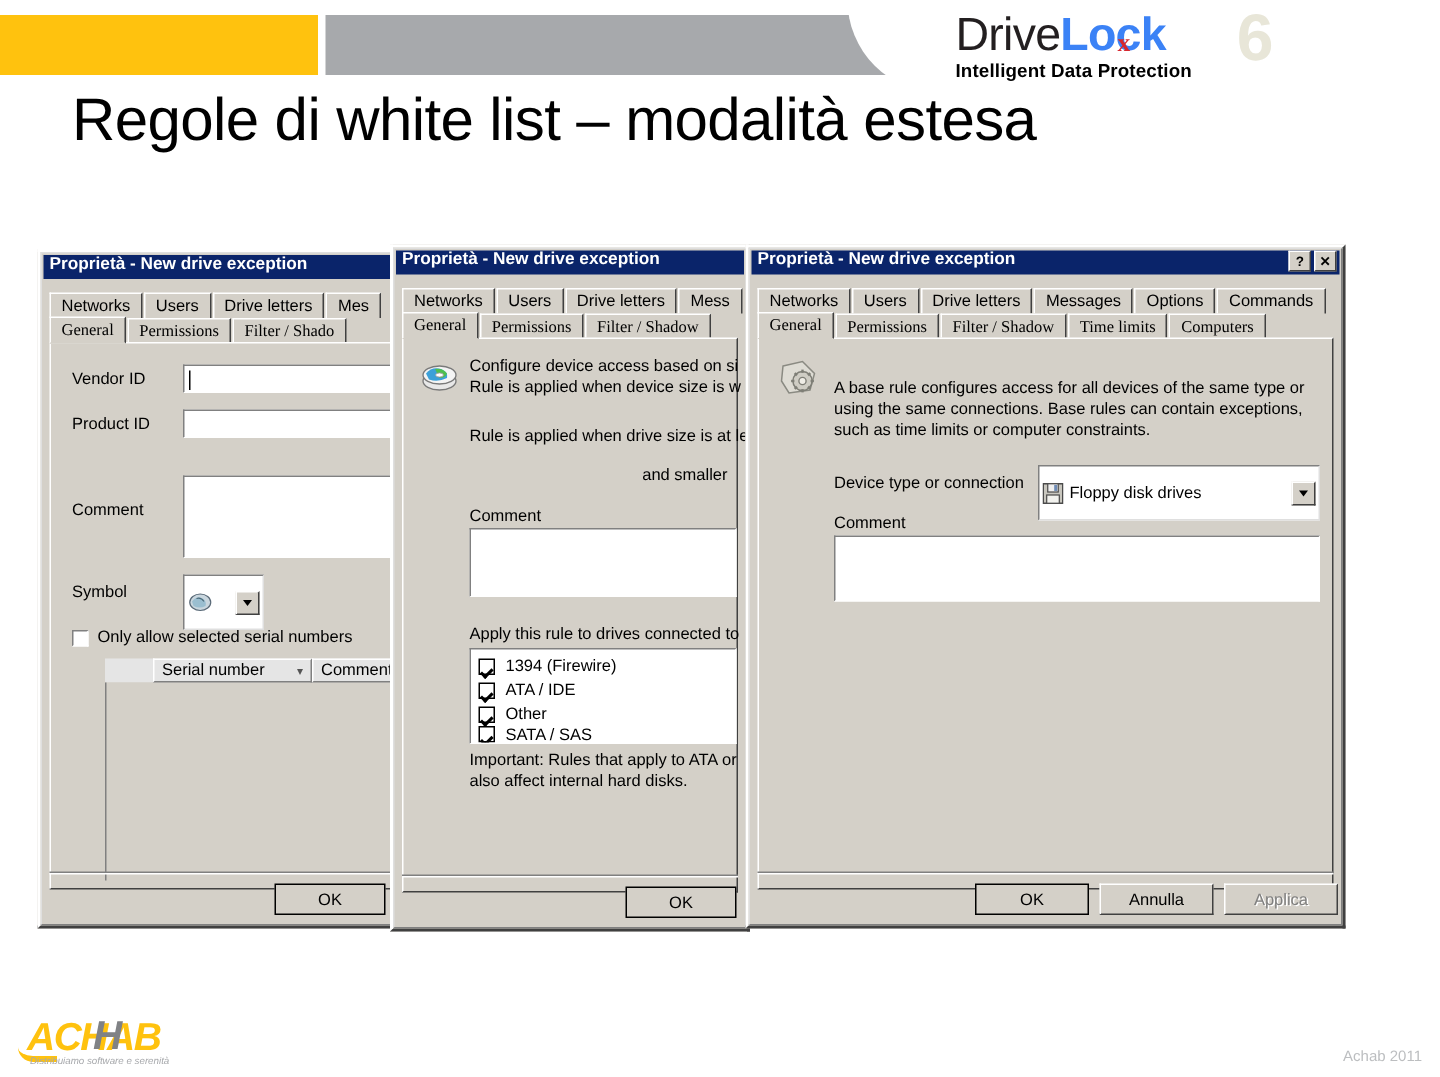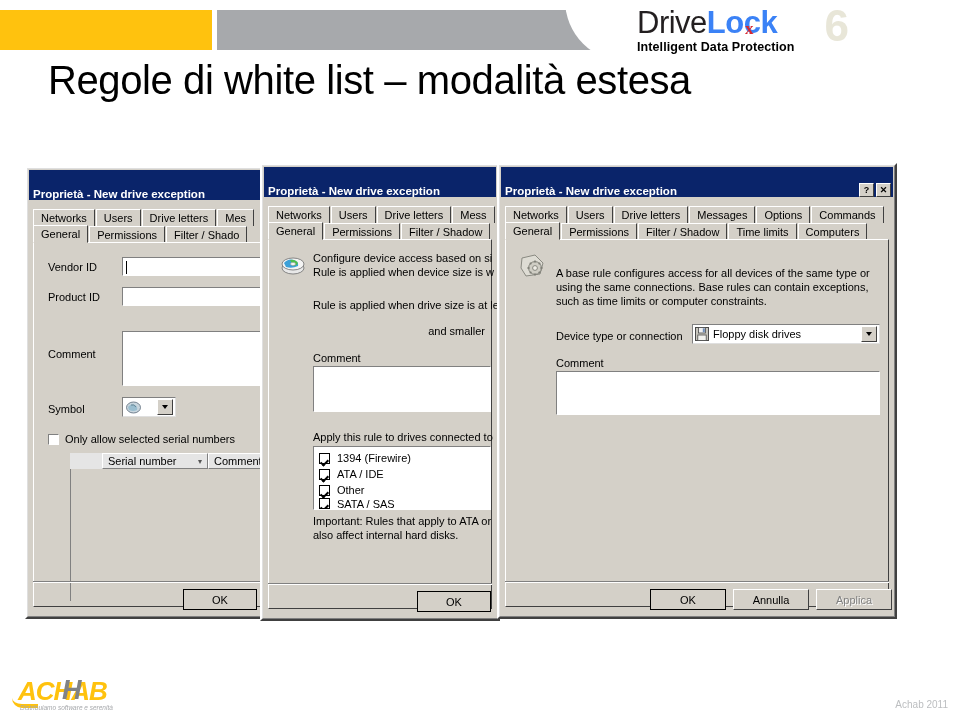--- a/index.html
+++ b/index.html
@@ -83,24 +83,24 @@
     font-size:11px; color:#000;
     overflow:hidden;
   }
   .dlg-inner-bevel {
     position:absolute; left:0; top:0; right:0; bottom:0;
     border-top:1px solid #DFDFDF; border-left:1px solid #DFDFDF;
     border-right:1px solid #808080; border-bottom:1px solid #808080;
     pointer-events:none;
   }
   .titlebar {
-    height:30px; margin:2px 2px 0 2px;
+    height:16px; margin:2px 2px 0 2px;
     background: linear-gradient(to right, #0A246A, #0A246A);
     color:#fff; font-size:11.5px; font-weight:bold;
-    display:flex; align-items:flex-end; padding:0 2px 0 4px;
+    display:flex; align-items:flex-start; padding:0 2px 0 4px;
     white-space:nowrap; overflow:hidden;
   }
   .titlebar-text { flex:1; overflow:hidden; text-overflow:clip; }
   .tb-btns { display:flex; gap:2px; }
   .tb-btn {
     width:15px; height:14px; background:#D4D0C8;
     border-top:1px solid #fff; border-left:1px solid #fff;
     border-right:1px solid #404040; border-bottom:1px solid #404040;
     color:#000; font-size:9px; font-weight:bold;
     display:flex; align-items:center; justify-content:center;
@@ -118,21 +118,21 @@
     font-size:11px; white-space:nowrap;
     margin-right:1px;
   }
   .tab.sel {
     font-weight:normal;
     background:#D4D0C8;
     height:18px;
     border-bottom:1px solid #D4D0C8;
     position:relative; z-index:3;
   }
-  .tabrow.row2 { margin-top:-1px; }
+  .tabrow.row2 { margin-top:-1px;font-family:Liberation Serif, serif; }
 
   .tabbody {
     margin:0 6px;
     background:#D4D0C8;
     border-top:1px solid #ffffff; border-left:1px solid #ffffff;
     border-right:1px solid #404040; border-bottom:1px solid #404040;
     position:relative;
   }
 
   .btnbar {
@@ -170,21 +170,21 @@
   .chk.checked::after {
     content:""; position:absolute; left:2px; top:4px;
     width:3px; height:6px; border:solid #000;
     border-width:0 2px 2px 0; transform:rotate(45deg);
   }
   .chk.on2 {
     border:1px solid #000;
   }
 
   .combo {
-    height:20px; background:#fff; display:flex; align-items:center;
+    height:37px; background:#fff; display:flex; align-items:center;
     border-top:1px solid #808080; border-left:1px solid #808080;
     border-right:1px solid #DFDFDF; border-bottom:1px solid #DFDFDF;
     padding-left:2px; font-size:11px;
   }
   .combo-arrow {
     width:16px; height:16px; margin:0 2px 0 auto;
     background:#D4D0C8;
     border-top:1px solid #ffffff; border-left:1px solid #ffffff;
     border-right:1px solid #404040; border-bottom:1px solid #404040;
     display:flex; align-items:center; justify-content:center;

